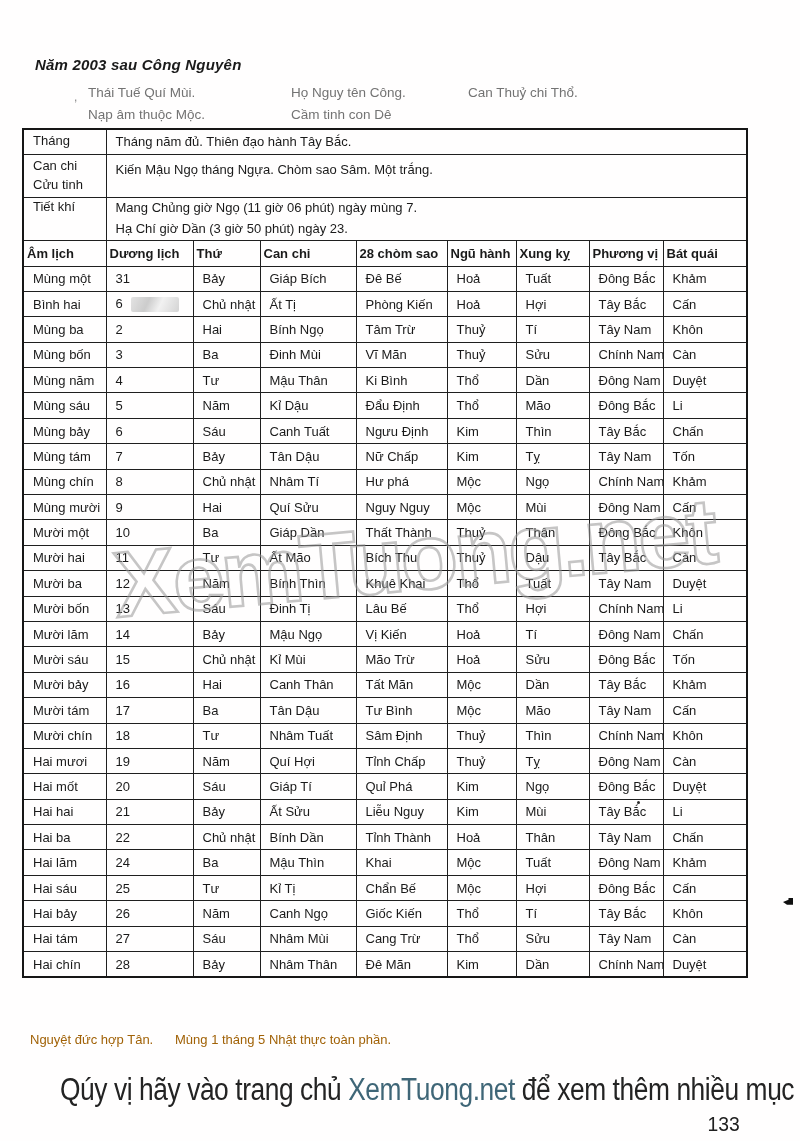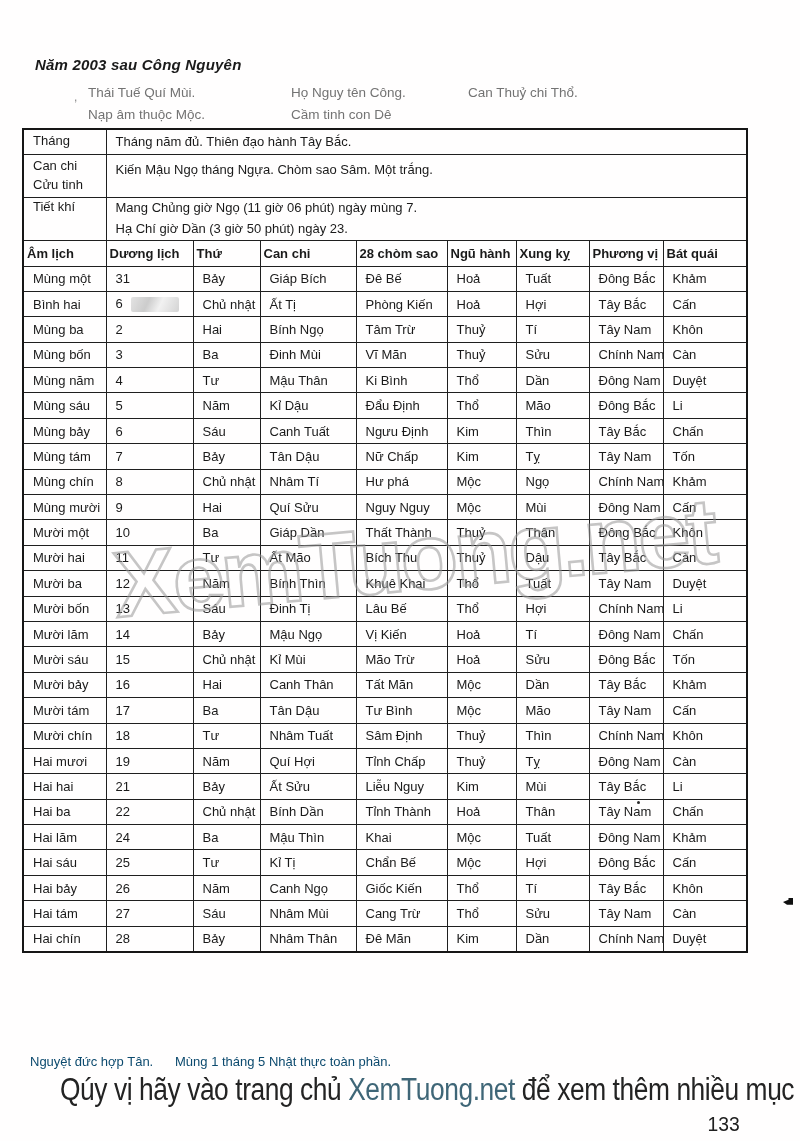--- a/index.html
+++ b/index.html
@@ -38,21 +38,21 @@
   }
 
   .watermark{
     left:52px;top:505px;width:724px;text-align:center;
     font-size:93px;font-weight:bold;letter-spacing:-3px;
     color:transparent;-webkit-text-stroke:2.6px #989898;
     transform:rotate(-5.2deg);transform-origin:50% 50%;
     opacity:0.55;pointer-events:none;white-space:nowrap;
   }
 
-  .footnote{top:1054px;font-size:13px;color:#0c4a6e;}
+  .footnote{top:1032px;font-size:13px;color:#a16207;}
   .footnote.f1{left:30px;}
   .footnote.f2{left:175px;}
 
   .banner{
     top:1072px;left:0;width:800px;text-align:center;white-space:nowrap;
     font-size:31px;color:#232323;transform:scaleX(0.85);transform-origin:50% 50%;
     letter-spacing:-0.5px;
   }
   .page-number{left:706px;top:1112px;font-size:21px;color:#202020;transform:scaleX(0.92);}
 
@@ -335,20 +335,31 @@
             <td>19</td>
             <td>Năm</td>
             <td>Quí Hợi</td>
             <td>Tỉnh Chấp</td>
             <td>Thuỷ</td>
             <td>Tỵ</td>
             <td>Đông Nam</td>
             <td>Càn</td>
           </tr>
           <tr>
+            <td>Hai mốt</td>
+            <td>20</td>
+            <td>Sáu</td>
+            <td>Giáp Tí</td>
+            <td>Quỉ Phá</td>
+            <td>Kim</td>
+            <td>Ngọ</td>
+            <td>Đông Bắc</td>
+            <td>Duyệt</td>
+          </tr>
+          <tr>
             <td>Hai hai</td>
             <td>21</td>
             <td>Bảy</td>
             <td>Ất Sửu</td>
             <td>Liễu Nguy</td>
             <td>Kim</td>
             <td>Mùi</td>
             <td>Tây Bắc</td>
             <td>Li</td>
           </tr>

